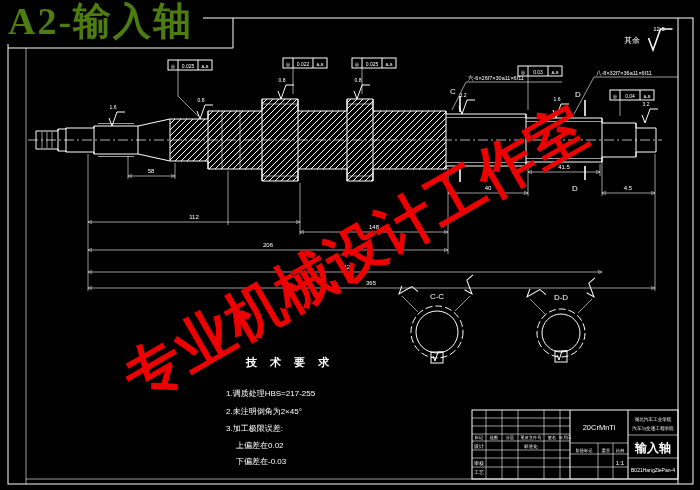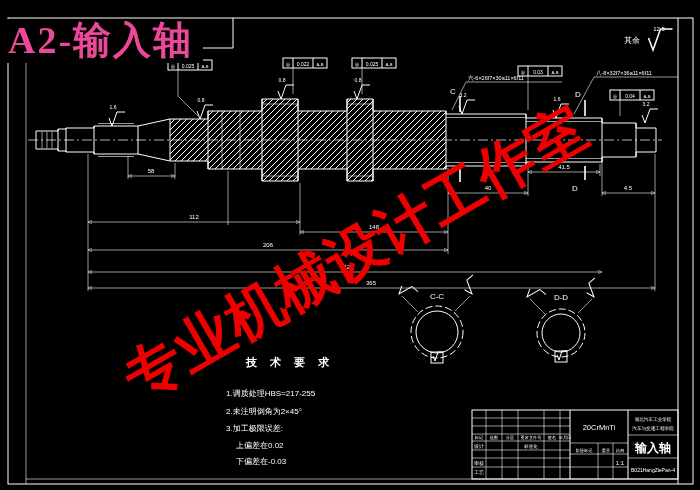--- a/index.html
+++ b/index.html
@@ -18,23 +18,23 @@
   .t5{font-size:5px;}
   .t55{font-size:5.5px;}
   .t6{font-size:6px;}
   .t7{font-size:7.5px;}
   .t8{font-size:8px;}
   .t11{font-size:11px;font-weight:bold;letter-spacing:5px;}
   .t12{font-size:12px;font-weight:bold;}
   .mid{text-anchor:middle;}
   #sheet-title{
     position:absolute;left:0;top:0;z-index:3;background:#000;
-    padding:2px 10px 4px 8px;color:#ec4899;
+    padding:2px 10px 4px 8px;color:#4d7c0f;
     font-family:"Liberation Serif",serif;font-weight:bold;
-    font-size:38px;line-height:1.0;letter-spacing:2px;white-space:nowrap;margin-top:19px;
+    font-size:38px;line-height:1.0;letter-spacing:2px;white-space:nowrap;
   }
   #watermark{
     position:absolute;left:35px;top:218px;width:640px;z-index:2;
     text-align:center;color:#ef0000;font-weight:bold;
     font-size:58px;line-height:1.2;letter-spacing:0px;white-space:nowrap;
     transform:rotate(-30deg);pointer-events:none;
     font-family:"Liberation Sans",sans-serif;
   }
 </style>
 </head>

